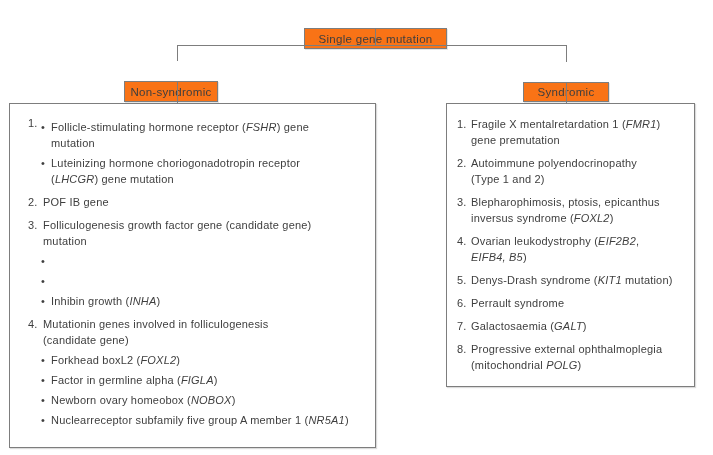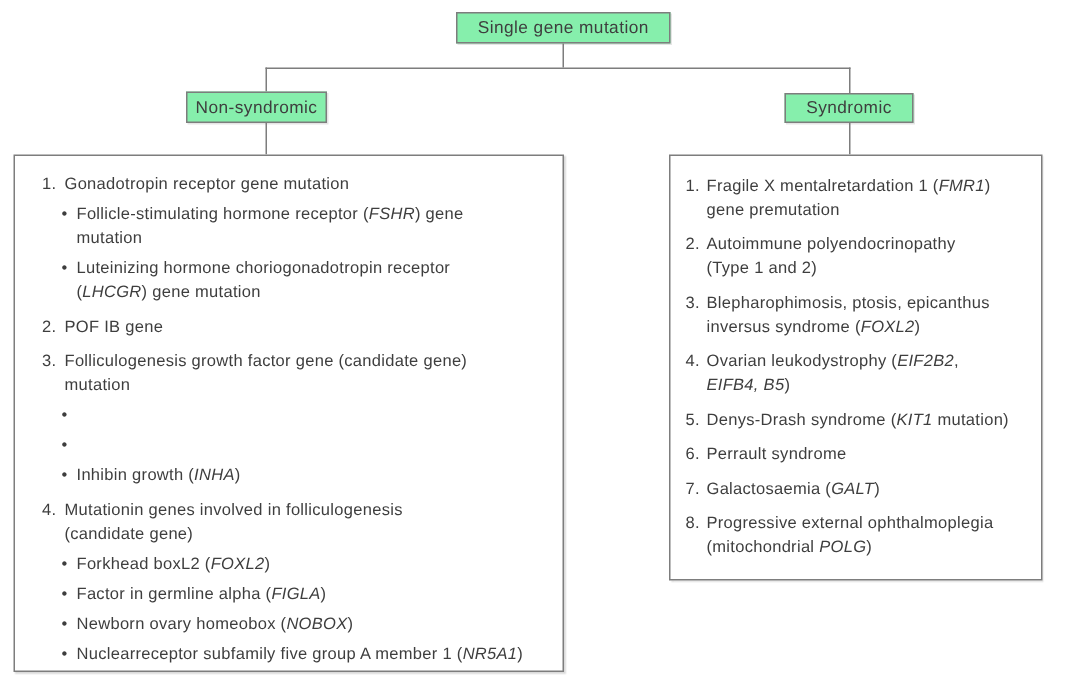--- a/index.html
+++ b/index.html
@@ -14,24 +14,25 @@
     position:relative;
     width:713px;height:455px;
     background:var(--bg);
     font-family:"Liberation Sans","DejaVu Sans",sans-serif;
     color:var(--text);
     overflow:hidden;
   }
   .node{
     position:absolute;
     border:1px solid var(--border);
-    background:#86efac;
+    background:#f97316;
     display:flex;align-items:center;justify-content:center;
     font-size:11.5px;letter-spacing:.3px;
     box-shadow:1px 1px 0 rgba(0,0,0,.10);
+    margin-top:20px;
   }
   .node-root{left:304px;top:8px;width:143px;height:21px;}
   .node-left{left:124px;top:61px;width:94px;height:21px;}
   .node-right{left:523px;top:62px;width:86px;height:20px;}
   .cline{position:absolute;background:var(--line);}
   .v{width:1px;}
   .h{height:1px;}
   .stem-root{left:375px;top:29px;height:16px;}
   .crossbar{left:177px;top:45px;width:390px;}
   .stem-left-upper{left:177px;top:45px;height:16px;}
@@ -77,21 +78,20 @@
     <span>Syndromic</span>
   </div>
 
   <div class="cline v stem-left-lower"></div>
   <div class="cline v stem-right-lower"></div>
 
   <div class="panel panel-left">
       <div class="item">
         <span class="num">1.</span>
         <div class="body">
-          <div class="txt"><span>Gonadotropin receptor gene mutation</span></div>
           <div class="bullet">
             <span class="dot">•</span>
             <div class="btxt"><span>Follicle-stimulating hormone receptor (</span><span class="it">FSHR</span><span>) gene
 mutation</span></div>
           </div>
           <div class="bullet">
             <span class="dot">•</span>
             <div class="btxt"><span>Luteinizing hormone choriogonadotropin receptor
 (</span><span class="it">LHCGR</span><span>) gene mutation</span></div>
           </div>

